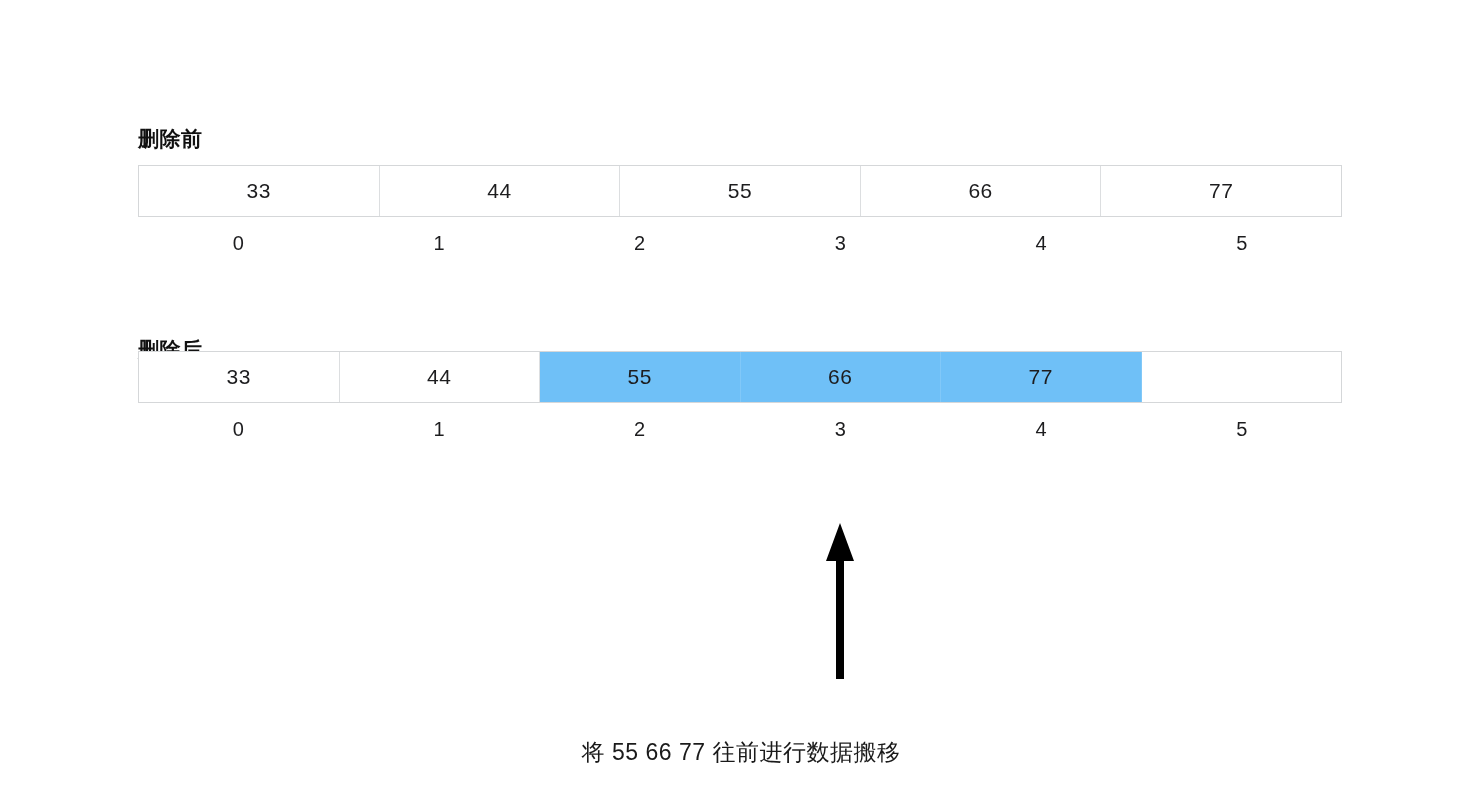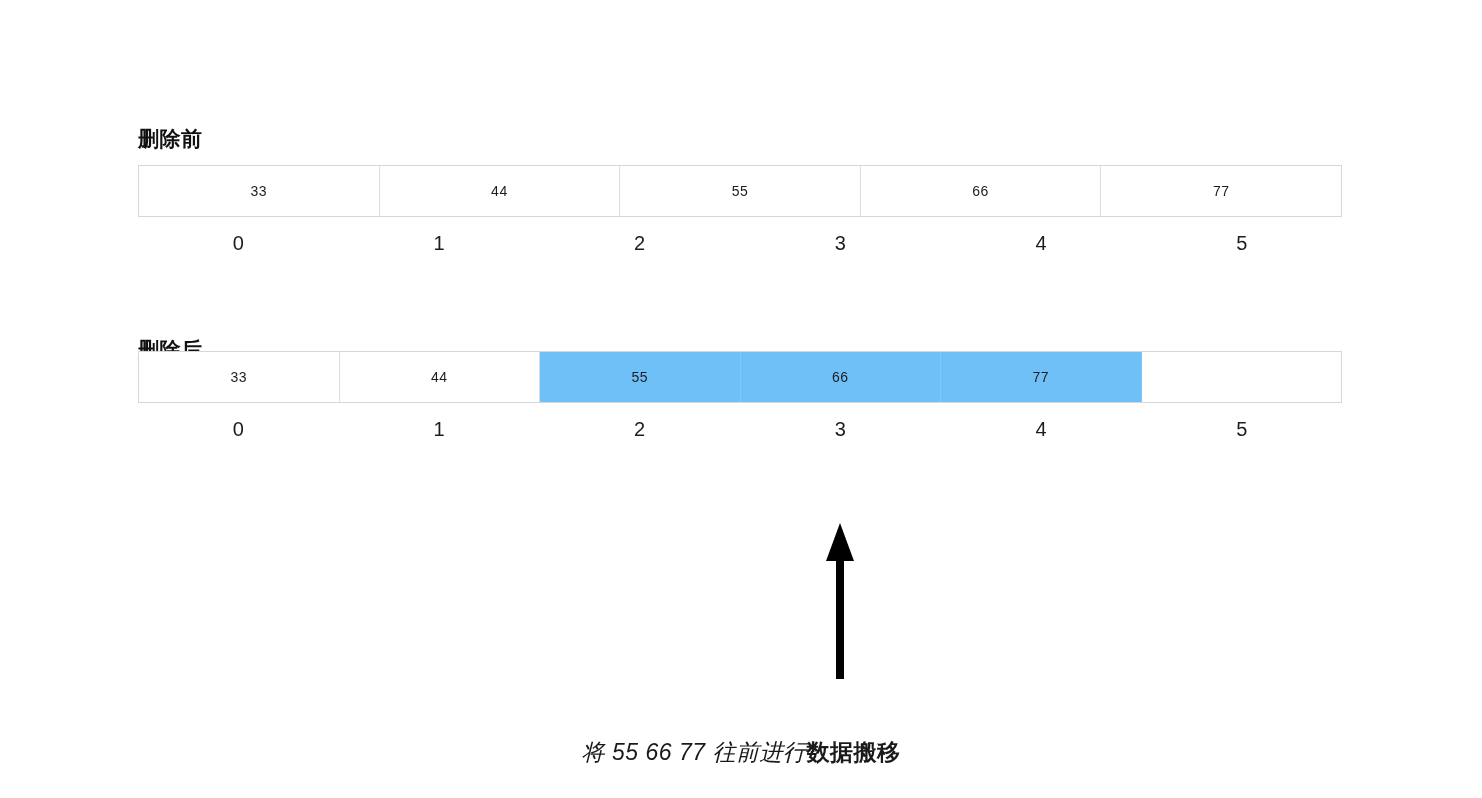--- a/index.html
+++ b/index.html
@@ -54,21 +54,21 @@
     border: 1px solid #d5d7d9;
     box-sizing: border-box;
     background: #ffffff;
   }
 
   .cell {
     flex: 1 1 0;
     display: flex;
     align-items: center;
     justify-content: center;
-    font-size: 14px;
+    font-size: 21px;
     color: #1d1d1f;
     border-right: 1px solid #dcdee0;
     box-sizing: border-box;
     background: #ffffff;
     letter-spacing: 0.5px;
   }
   .cell:last-child {
     border-right: none;
   }
   .cell.highlight {
@@ -110,22 +110,22 @@
     position: absolute;
     left: 0;
     top: 722px;
     width: 1482px;
     text-align: center;
     font-size: 23px;
     color: #1a1a1a;
     letter-spacing: 0.5px;
     white-space: nowrap;
   }
-  .caption .normal { font-weight: 400; font-style: italic; }
-  .caption .strong { font-weight: 700; margin-top: 30px; }
+  .caption .normal { font-weight: 400; }
+  .caption .strong { font-weight: 400; margin-top: 30px; }
 </style>
 </head>
 <body>
 
 <div class="canvas">
 
   <div class="section-title" id="title-before">删除前</div>
 
   <div class="array-block" id="block-before">
     <div class="array-row">

